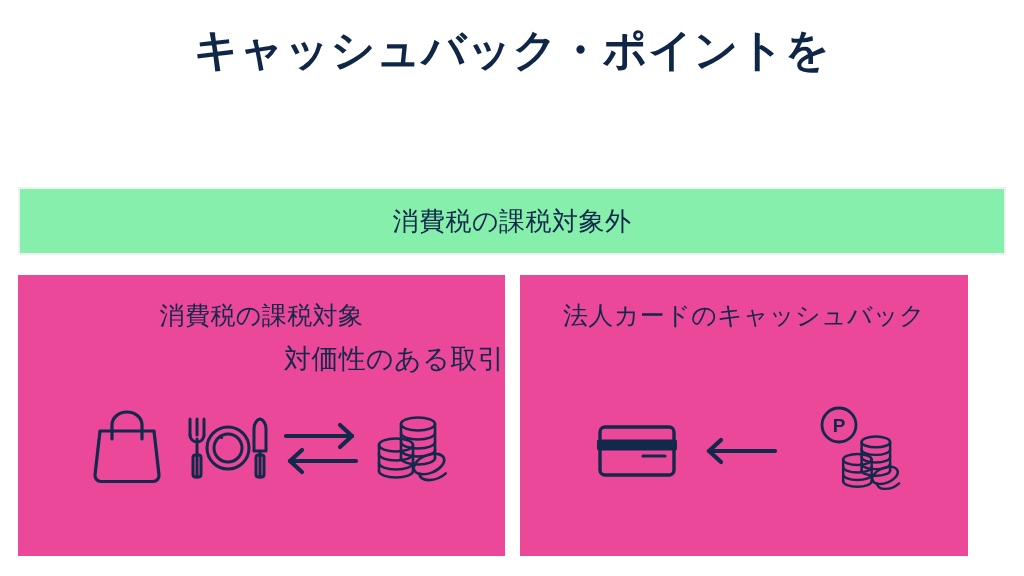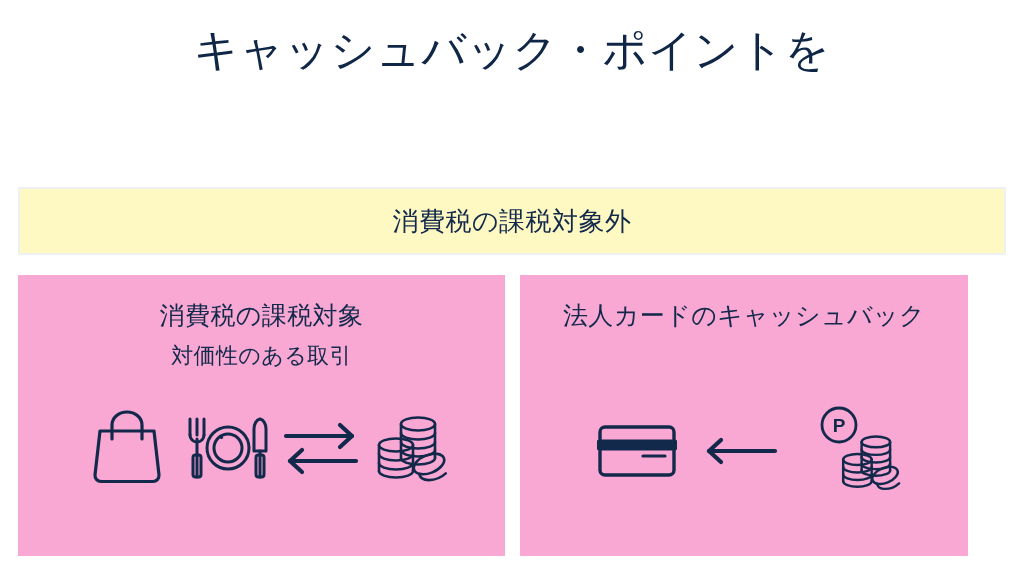--- a/index.html
+++ b/index.html
@@ -25,37 +25,37 @@
 
   
   .title-block {
     width: 100%;
     padding-top: 22px;
     text-align: center;
   }
   .title-line {
     display: block;
     font-size: 44px;
-    font-weight: 400;
+    font-weight: 700;
     letter-spacing: 0.5px;
     line-height: 1.28;
     color: #0f2647;
     white-space: nowrap;
   }
 
   
   .banner {
     position: absolute;
     left: 18px;
     top: 187px;
     width: 988px;
     height: 68px;
     box-sizing: border-box;
     border: 2px solid #eff0f1;
-    background: #fef9c3;
+    background: #86efac;
     display: flex;
     align-items: center;
     justify-content: center;
   }
   .banner-text {
     font-size: 26px;
     font-weight: 400;
     color: #12294b;
     letter-spacing: 0.5px;
   }
@@ -65,39 +65,39 @@
     position: absolute;
     left: 18px;
     top: 275px;
     width: 988px;
     height: 281px;
     display: flex;
     gap: 15px;
   }
   .card {
     position: relative;
-    background: #f9a8d4;
+    background: #ec4899;
     box-sizing: border-box;
     padding-top: 24px;
     overflow: hidden;
   }
   .card.left  { width: 487px; }
   .card.right { width: 448px; }
 
   .card-heading {
     text-align: center;
     font-size: 25px;
     font-weight: 500;
     color: #12294b;
     letter-spacing: 0.4px;
     line-height: 1.35;
   }
   .card-sub {
-    text-align: center;
-    font-size: 22px;
+    text-align: right;
+    font-size: 27px;
     font-weight: 400;
     color: #12294b;
     letter-spacing: 0.4px;
     line-height: 1.35;
     margin-top: 8px;
   }
 
   .icon-row {
     position: absolute;
     left: 0;

